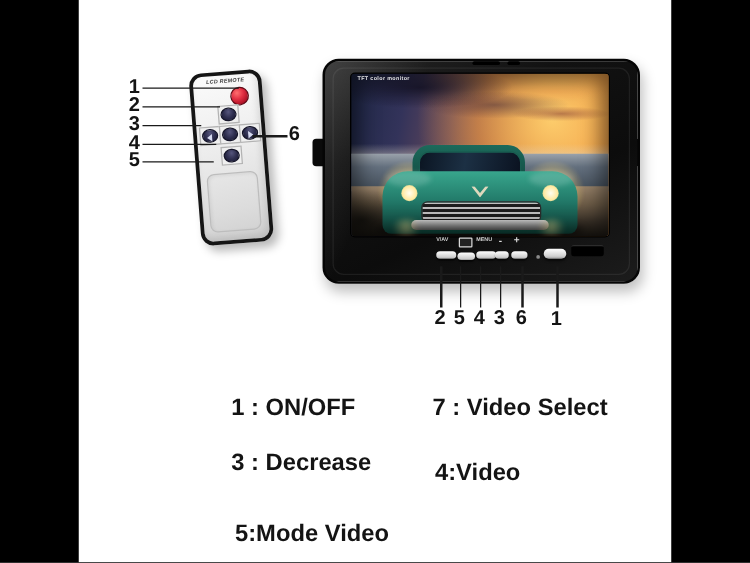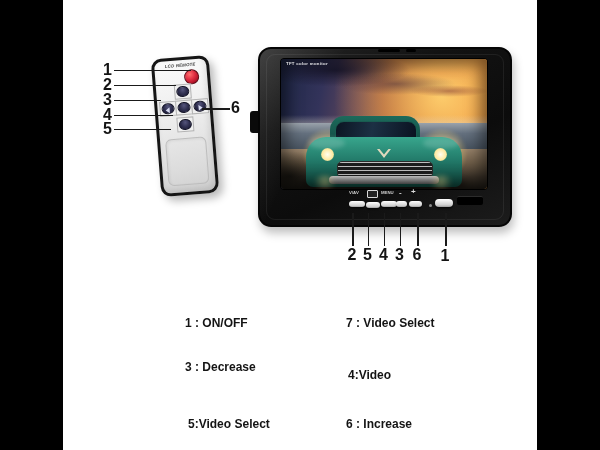--- a/index.html
+++ b/index.html
@@ -97,21 +97,21 @@
     background:linear-gradient(180deg,#fefefe 0%,#cdcdcd 80%,#9a9a9a 100%);
     box-shadow:0 1.5px 1px rgba(0,0,0,.6);}
   .led-dot{position:absolute;width:3px;height:3px;border-radius:50%;background:#8a8a8a;}
   .power-pill{position:absolute;width:18px;height:8px;border-radius:4px;
     background:linear-gradient(180deg,#ffffff 0%,#cfcfcf 75%,#9a9a9a 100%);
     box-shadow:0 1.5px 2px rgba(0,0,0,.7);}
   .slot{position:absolute;width:26px;height:8px;background:#000;border-radius:2px;
     border-top:1px solid #2c2c2c;}
 
   
-  .legend-item{position:absolute;font-size:12px;font-weight:bold;color:#141414;white-space:nowrap;}
+  .legend-item{position:absolute;font-size:19px;font-weight:bold;color:#141414;white-space:nowrap;}
 </style>
 </head>
 <body>
 
 <div class="canvas">
   <div class="photo"></div>
 
   <div class="remote">
     <div class="remote-brand">LCD REMOTE</div>
     <div class="btn-power"></div>
@@ -219,15 +219,14 @@
   <div class="mon-num" style="left:360.5px;top:247px;">5</div>
   <div class="mon-num" style="left:376.5px;top:247px;">4</div>
   <div class="mon-num" style="left:392.5px;top:247px;">3</div>
   <div class="mon-num" style="left:410px;top:247px;">6</div>
   <div class="mon-num" style="left:438px;top:248px;">1</div>
 
   <div class="legend-item" style="left:185px;top:316px;">1 : ON/OFF</div>
   <div class="legend-item" style="left:346px;top:316px;">7 : Video Select</div>
   <div class="legend-item" style="left:185px;top:360px;">3 : Decrease</div>
   <div class="legend-item" style="left:348px;top:368px;">4:Video</div>
-  <div class="legend-item" style="left:188px;top:417px;">5:Video Select</div>
-  <div class="legend-item" style="left:346px;top:417px;">6 : Increase</div>
+  <div class="legend-item" style="left:188px;top:417px;">5:Mode Video</div>
 </div>
 
 </body></html>

